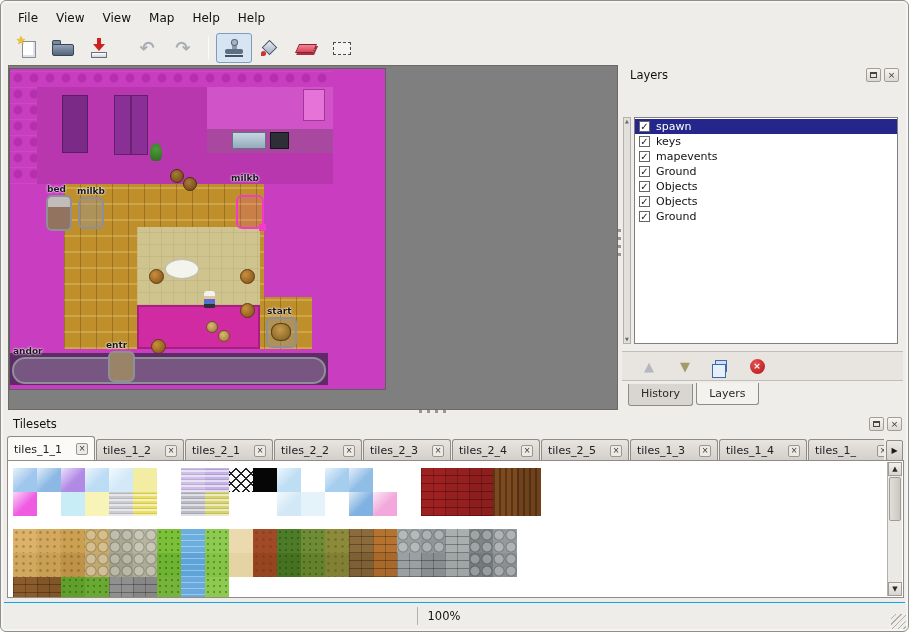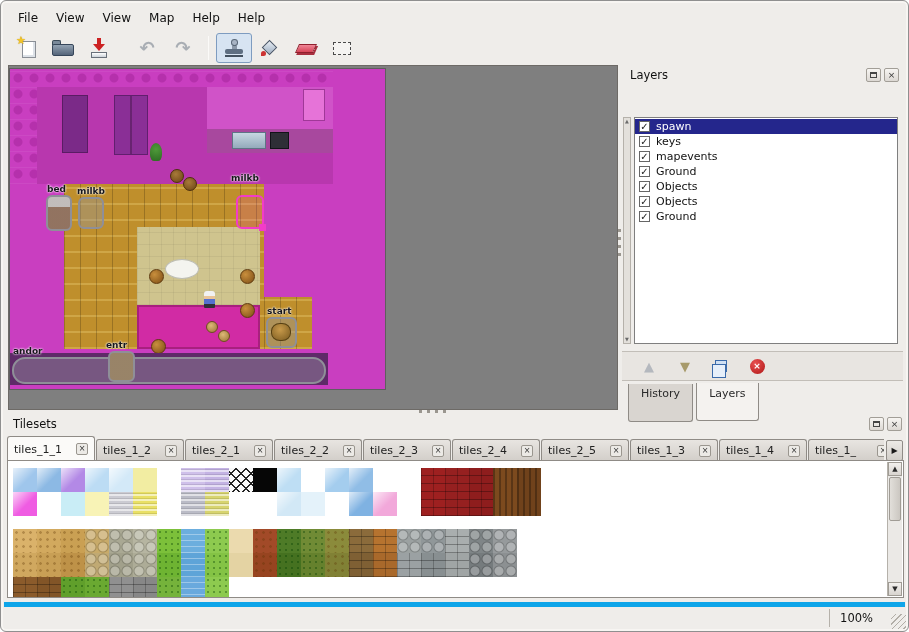--- a/index.html
+++ b/index.html
@@ -153,21 +153,21 @@
     border-top:1px solid #c2beb8;border-bottom:1px solid #c2beb8;display:flex;align-items:center;padding-left:16px;gap:14px}
   .lb{width:22px;height:22px;display:flex;align-items:center;justify-content:center;border:1px solid transparent}
   .lb .arrow-up{font-size:13px;color:#b4b8be;line-height:1}
   .lb .arrow-down{font-size:13px;color:#a79a6a;line-height:1}
   .dup-glyph{position:relative;width:12px;height:12px;border:1px solid #3a6aaa;background:#cfe0f4}
   .dup-glyph::before{content:"";position:absolute;left:-4px;top:3px;width:12px;height:12px;border:1px solid #3a6aaa;
     background:#e6effa}
   .del-glyph{width:15px;height:15px;border-radius:50%;background:radial-gradient(circle at 35% 30%,#e85050,#b01818);
     color:#fff;font-size:9px;font-weight:bold;display:flex;align-items:center;justify-content:center;line-height:1}
   .dock-tabs{position:absolute;left:6px;top:319px;height:22px;display:flex}
-  .dock-tab{height:38px;padding:3px 12px 8px;font-size:11px;border:1px solid #8f8b86;background:#d9d5d0;
+  .dock-tab{height:22px;padding:3px 12px 8px;font-size:11px;border:1px solid #8f8b86;background:#d9d5d0;
     border-radius:0 0 3px 3px;border-top:none;margin-right:3px;color:#2a2a2a}
   .dock-tab.active{background:#f4f2ef;position:relative;top:-1px;padding-top:4px}
 
   
   .tilesets-dock{position:absolute;left:4px;top:413px;width:901px;height:185px}
   .ts-tabbar{position:absolute;left:2px;top:21px;right:22px;height:26px;display:flex;align-items:flex-end;
     overflow:hidden;white-space:nowrap}
   .ts-tab{flex:0 0 88px;height:22px;display:inline-flex;align-items:center;gap:6px;padding:0 6px;font-size:11px;
     border:1px solid #8f8b86;border-bottom:none;border-radius:3px 3px 0 0;margin-right:1px;
     background:linear-gradient(#e8e5e1,#d2cec9);color:#222}
@@ -198,22 +198,22 @@
   .stone::after{background-image:radial-gradient(circle at 6px 6px,rgba(255,255,255,.25) 4px,rgba(0,0,0,.18) 5px,transparent 6px);
     background-size:12px 12px}
   .ts-scroll{position:absolute;right:1px;top:1px;bottom:1px;width:15px;background:#ebe9e6;border-left:1px solid #b5b1aa;
     display:flex;flex-direction:column}
   .ts-sbtn{height:14px;background:linear-gradient(#f2f0ed,#d8d4cf);border:1px solid #a09c95;display:flex;
     align-items:center;justify-content:center;font-size:7px;color:#2a2a2a;line-height:1}
   .ts-sbtn.bottom{margin-top:auto}
   .ts-thumb{height:44px;margin:1px;background:linear-gradient(90deg,#e2dfda,#cbc7c1);border:1px solid #a09c95;border-radius:2px}
 
   
-  .statusbar{position:absolute;left:3px;right:3px;top:601px;height:27px;border-top:5px solid #0ea5e9;
-    display:flex;align-items:center;justify-content:flex-end}
+  .statusbar{position:absolute;left:3px;right:3px;top:601px;height:27px;border-top:1px solid #0ea5e9;
+    display:flex;align-items:center;justify-content:center}
   .zoom-cell{border-left:1px solid #b5b1aa;height:18px;display:flex;align-items:center;padding:0 10px;
     margin-right:22px;font-size:11.5px}
   .resize-grip{position:absolute;right:2px;bottom:2px;width:15px;height:15px;
     background:repeating-linear-gradient(135deg,transparent 0 3px,#b2aea7 3px 4px)}
 </style>
 </head>
 <body>
 
 <div class="window">
 

